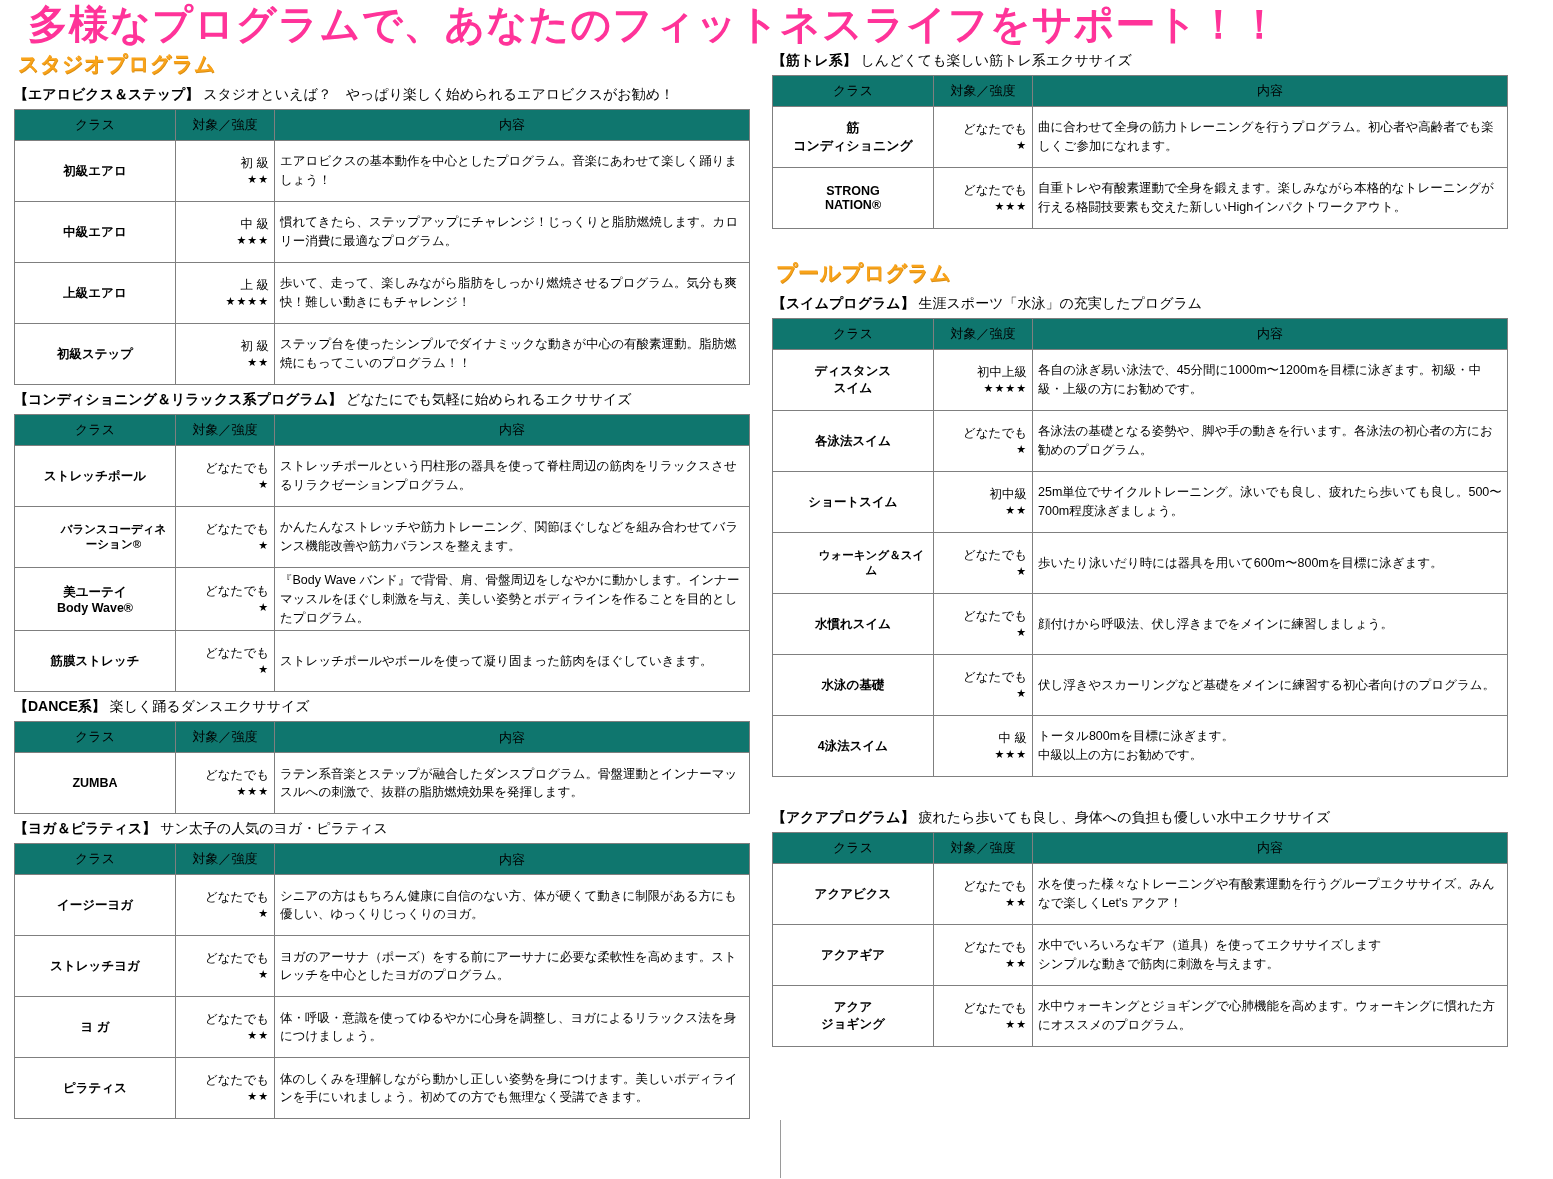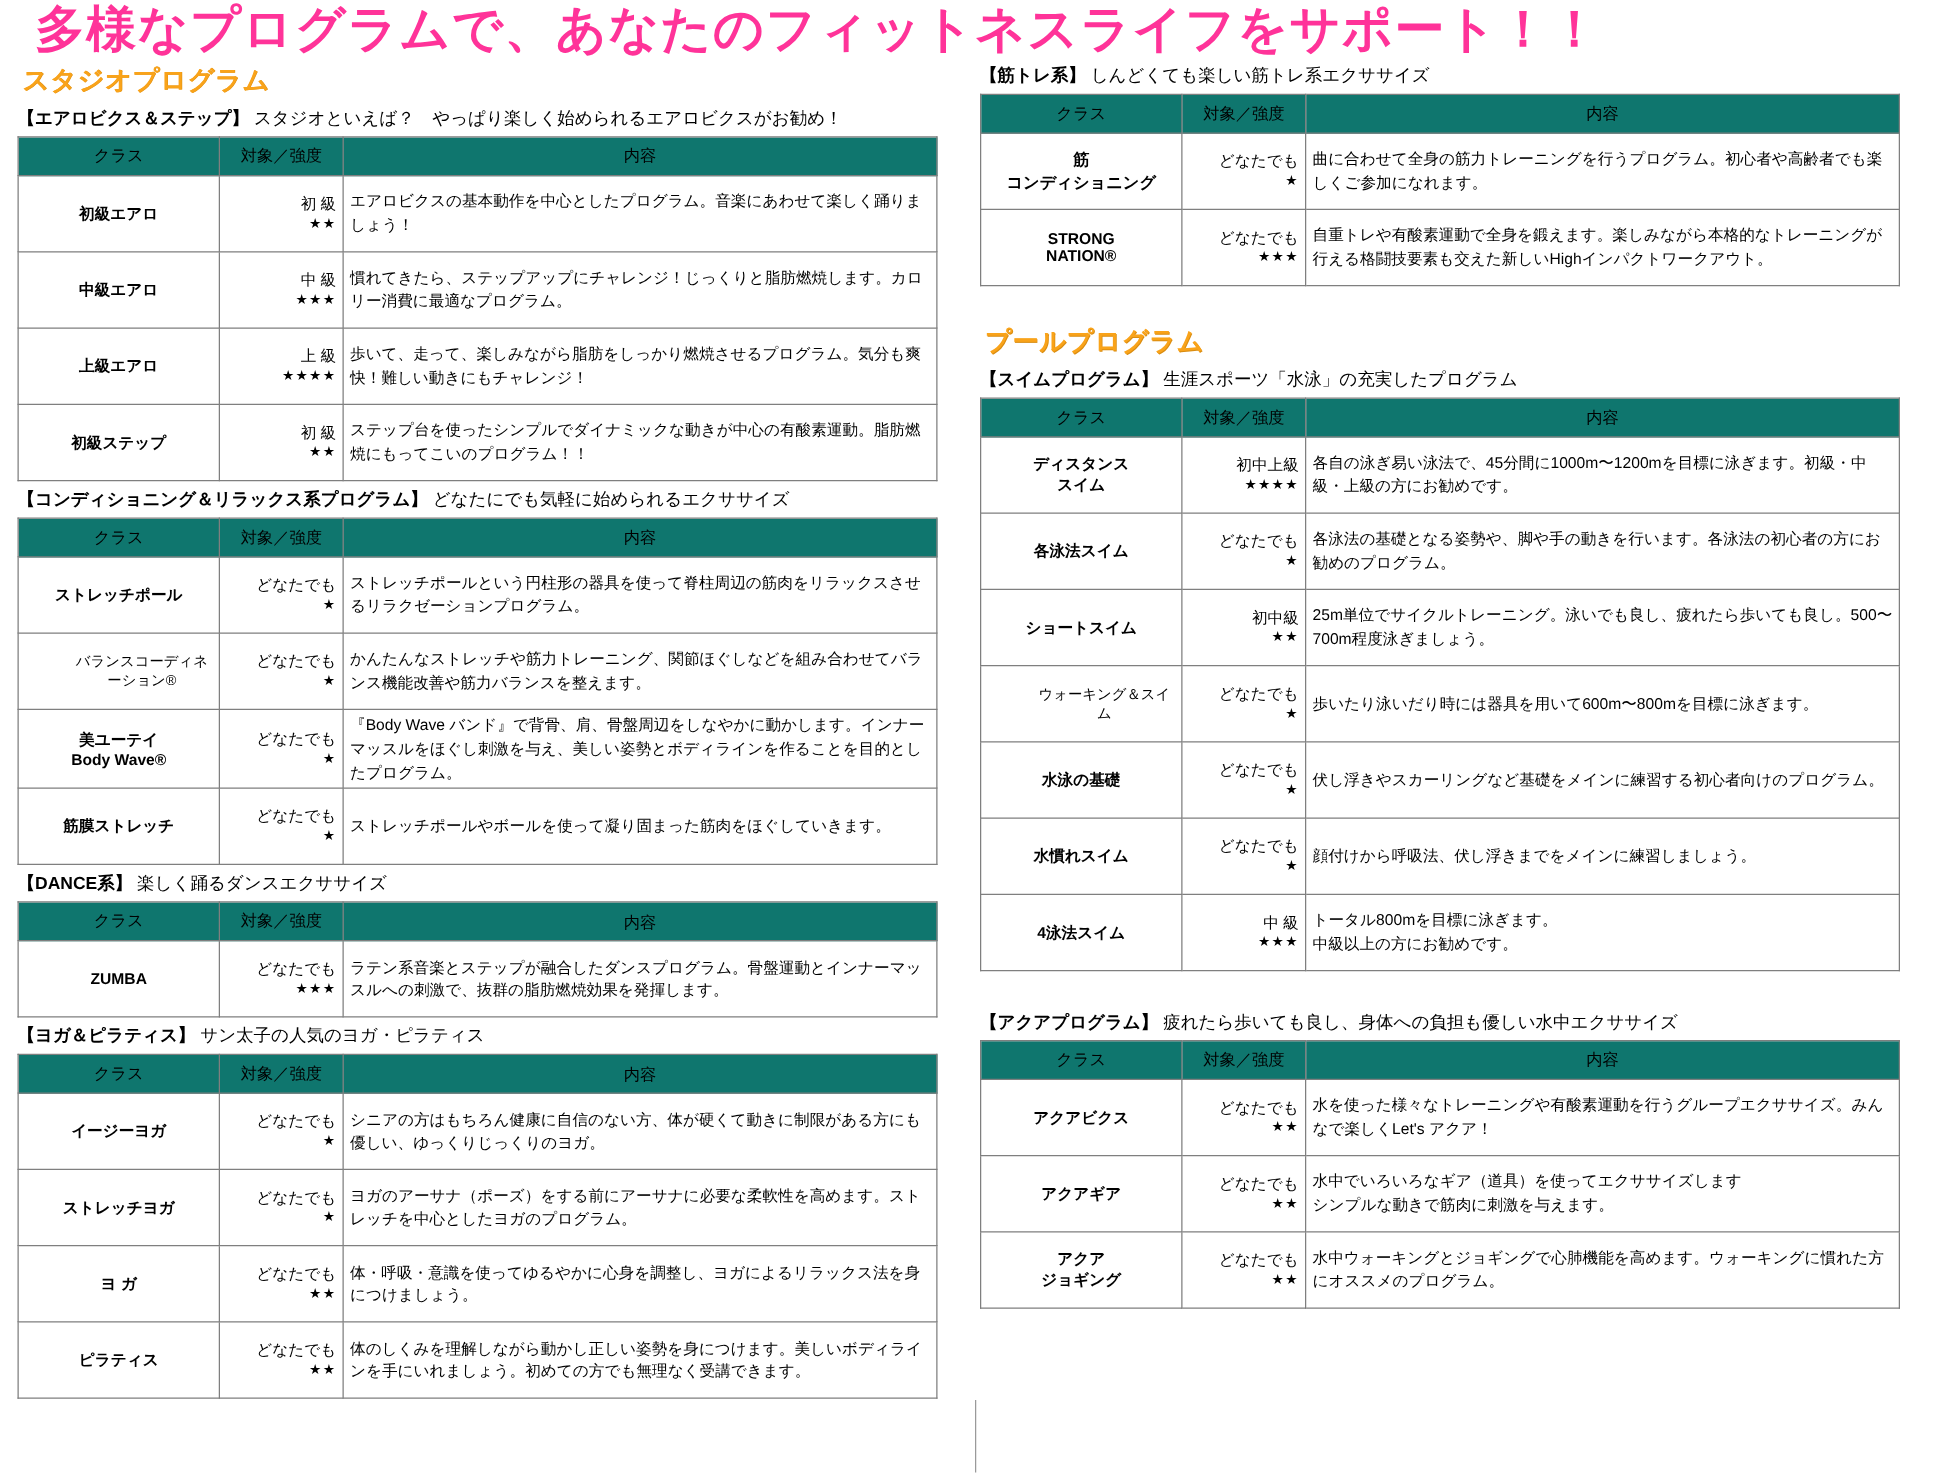--- a/index.html
+++ b/index.html
@@ -24,21 +24,21 @@
     font-size: 40px;
     font-weight: bold;
     color: #ff3399;
     letter-spacing: 1px;
     padding: 2px 0 0 28px;
     line-height: 1.1;
     white-space: nowrap;
   }
   .columns {
     display: flex;
-    gap: 12px;
+    gap: 0px;
     padding: 0 8px;
   }
   .col-left { width: 760px; }
   .col-right { width: 770px; margin-left: 16px; }
 
   .section-title {
     color: #f9a31a;
     font-size: 21px;
     font-weight: bold;
     padding: 4px 0 2px 10px;
@@ -66,21 +66,21 @@
     font-size: 12.5px;
   }
   table.prog thead th {
     background: #0f766e;
     text-align: center;
     font-size: 13px;
     font-weight: normal;
     height: 24px;
   }
   .c-class { width: 150px; text-align: center; font-weight: bold; font-size: 14.5px; }
-  .c-class.small { font-size: 11.5px; font-weight: normal; padding-left: 42px; }
+  .c-class.small { font-size: 11.5px; font-weight: bold; padding-left: 42px; }
   .c-class.med { font-size: 13px; }
   .c-level { width: 88px; text-align: right; font-size: 11.5px; line-height: 1.35; }
   .c-level .stars { display: block; font-size: 11px; letter-spacing: 1px; }
   .c-desc { text-align: left; font-size: 12.5px; line-height: 1.5; padding-left: 7px; }
 
   .rowtall td { height: 54px; }
   .spacer-lg { height: 26px; }
 
   .vline {
     position: absolute;
@@ -282,28 +282,28 @@
                   <td class="c-class">ショートスイム</td>
                   <td class="c-level"><span>初中級</span><span class="stars">★★</span></td>
                   <td class="c-desc">25m単位でサイクルトレーニング。泳いでも良し、疲れたら歩いても良し。500〜700m程度泳ぎましょう。</td>
                 </tr>
                 <tr class="rowtall">
                   <td class="c-class small">ウォーキング＆スイム</td>
                   <td class="c-level"><span>どなたでも</span><span class="stars">★</span></td>
                   <td class="c-desc">歩いたり泳いだり時には器具を用いて600m〜800mを目標に泳ぎます。</td>
                 </tr>
                 <tr class="rowtall">
+                  <td class="c-class">水慣れスイム</td>
+                  <td class="c-level"><span>どなたでも</span><span class="stars">★</span></td>
+                  <td class="c-desc">顔付けから呼吸法、伏し浮きまでをメインに練習しましょう。</td>
+                </tr>
+                <tr class="rowtall">
                   <td class="c-class">水泳の基礎</td>
                   <td class="c-level"><span>どなたでも</span><span class="stars">★</span></td>
                   <td class="c-desc">伏し浮きやスカーリングなど基礎をメインに練習する初心者向けのプログラム。</td>
-                </tr>
-                <tr class="rowtall">
-                  <td class="c-class">水慣れスイム</td>
-                  <td class="c-level"><span>どなたでも</span><span class="stars">★</span></td>
-                  <td class="c-desc">顔付けから呼吸法、伏し浮きまでをメインに練習しましょう。</td>
                 </tr>
                 <tr class="rowtall">
                   <td class="c-class">4泳法スイム</td>
                   <td class="c-level"><span>中 級</span><span class="stars">★★★</span></td>
                   <td class="c-desc">トータル800mを目標に泳ぎます。<br>中級以上の方にお勧めです。</td>
                 </tr>
               </tbody>
             </table>
           </div>
           <div class="spacer-lg"></div>

